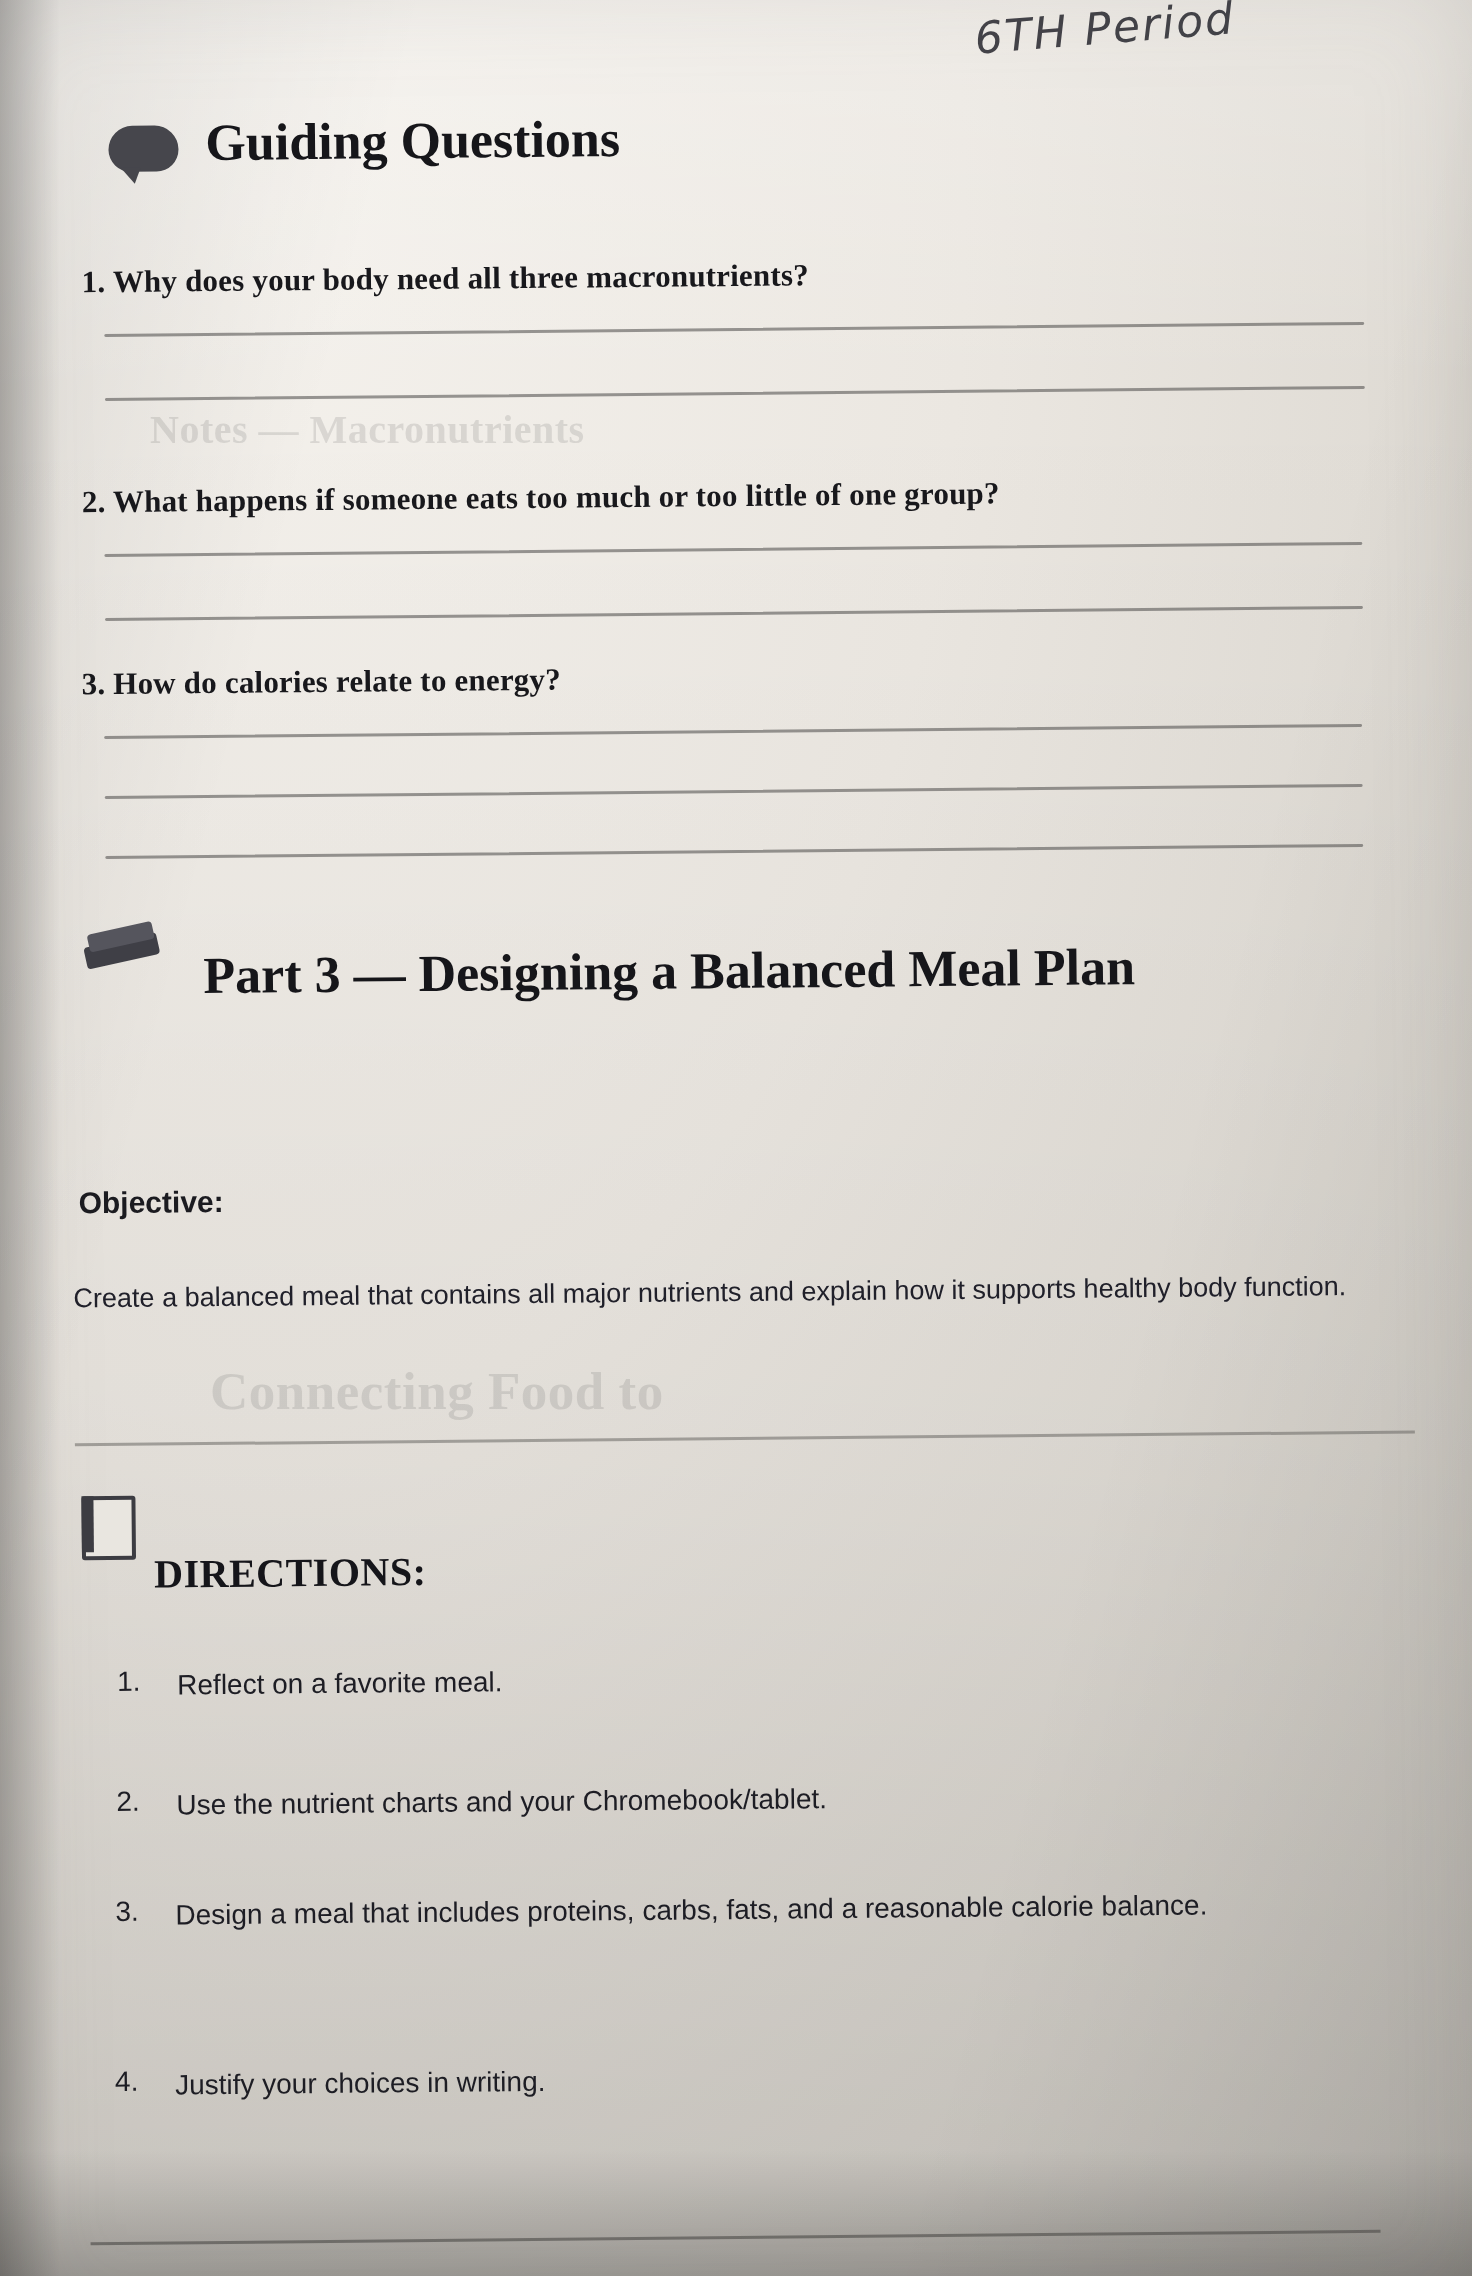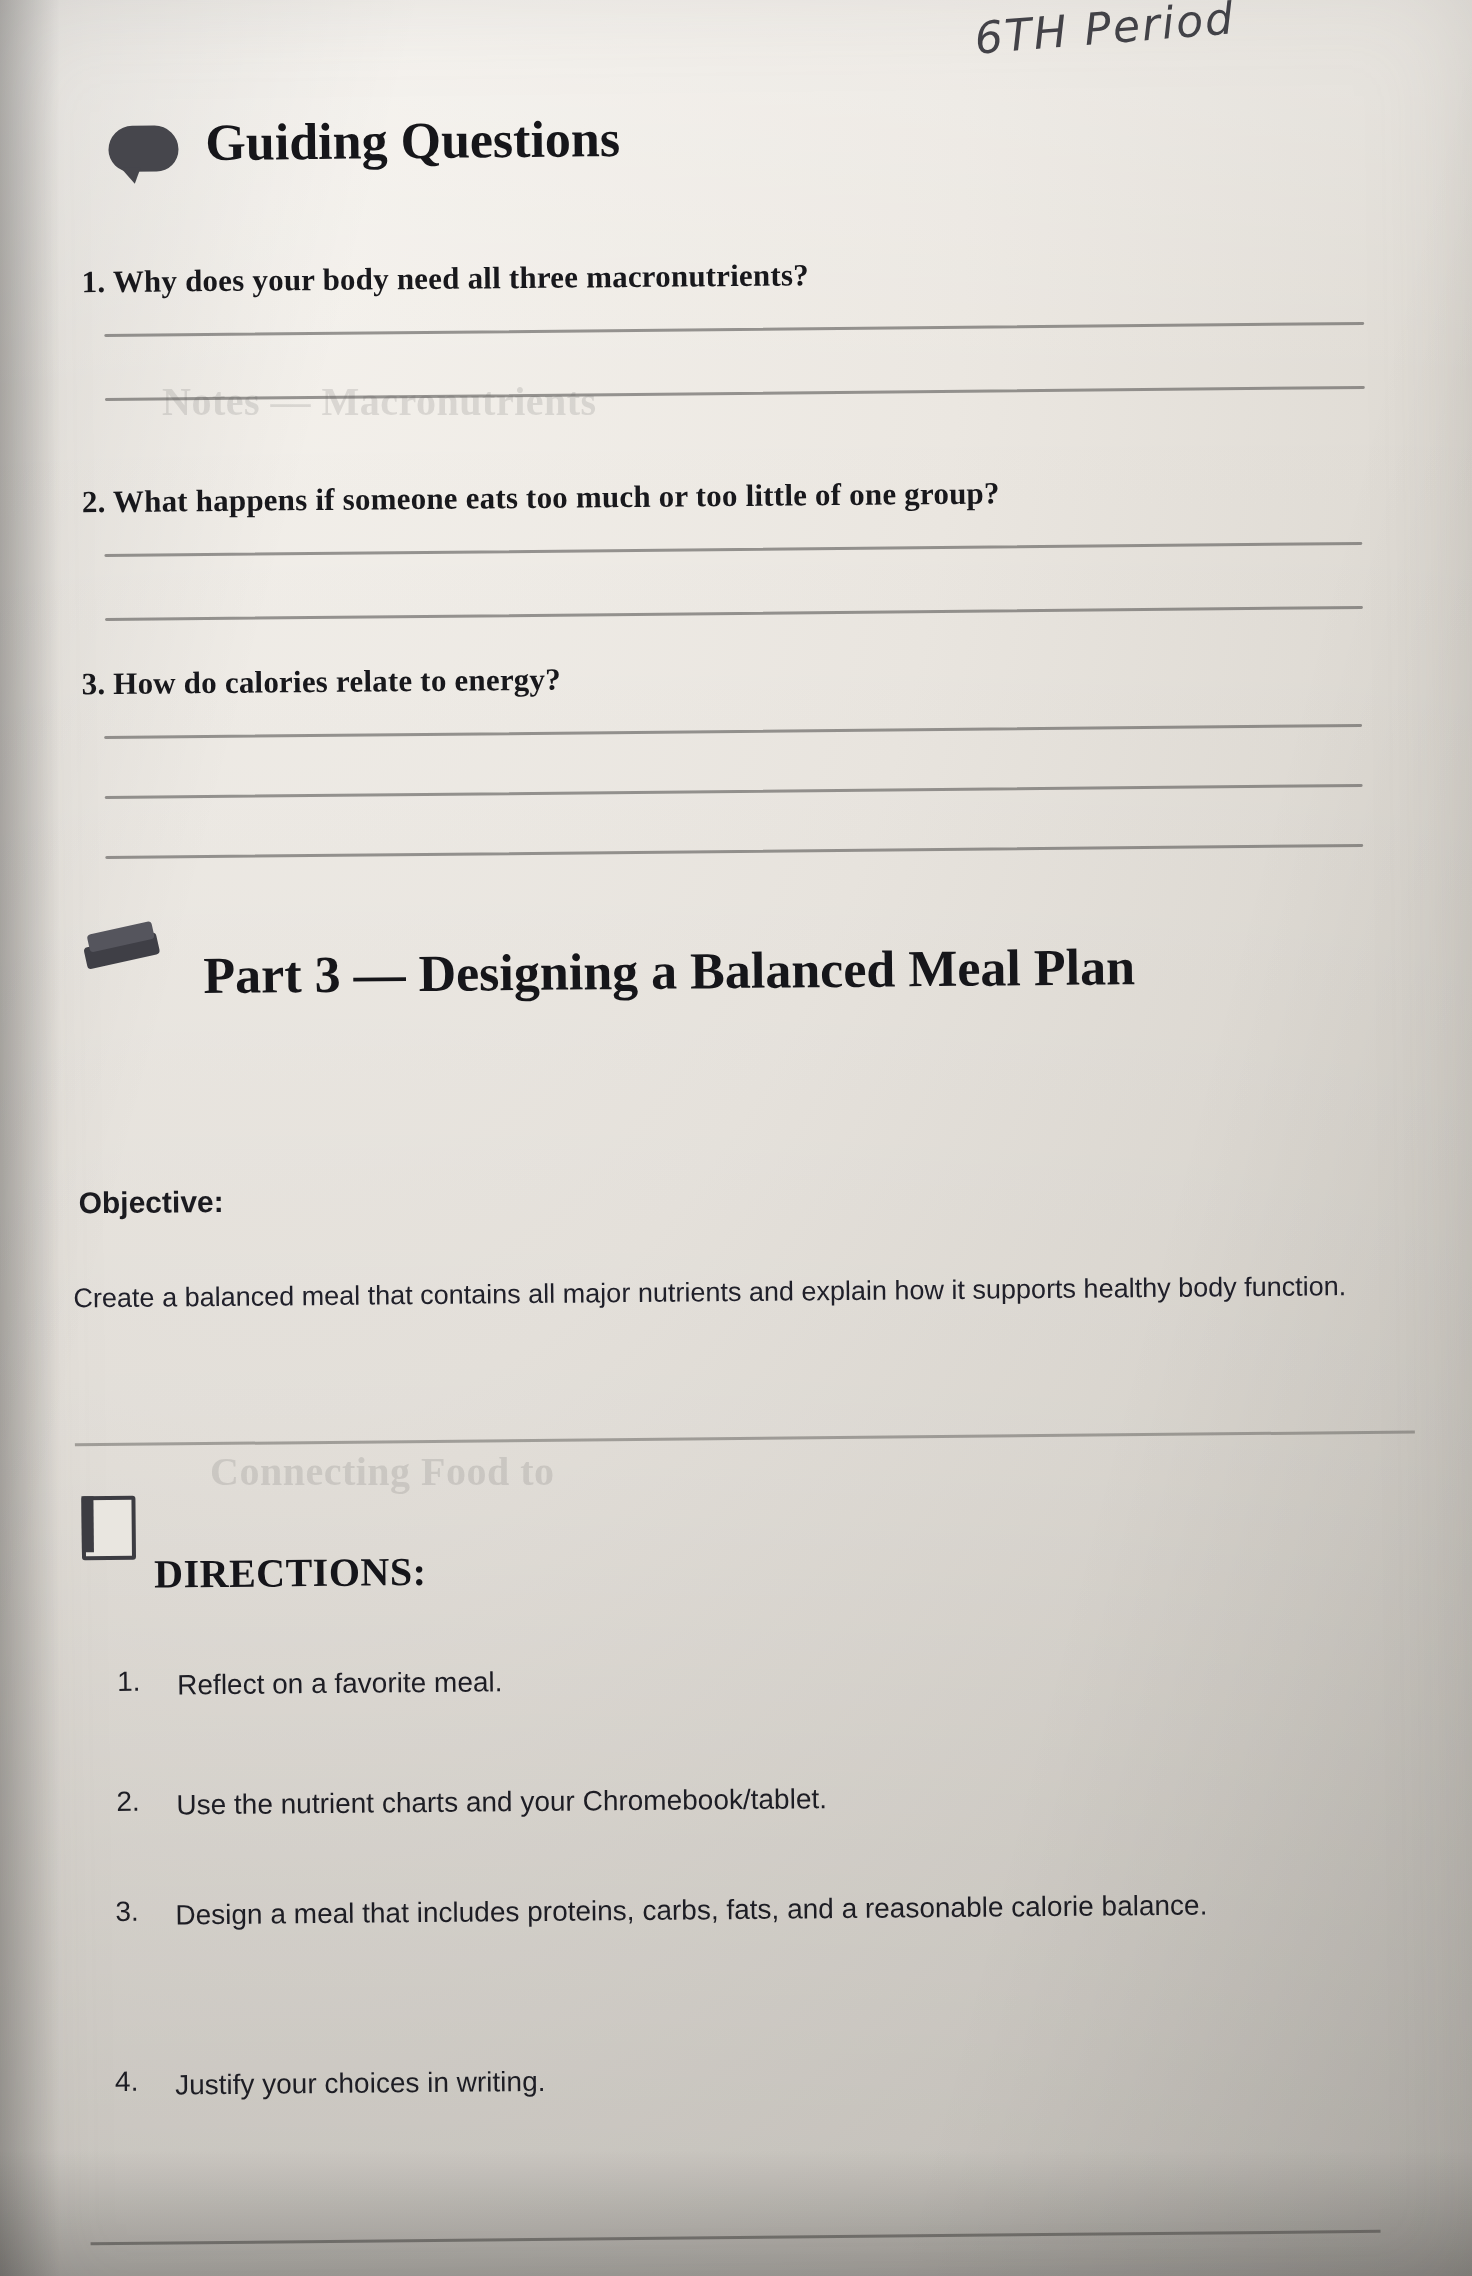--- a/index.html
+++ b/index.html
@@ -226,22 +226,22 @@
 </style>
 </head>
 <body>
 
 <div class="page">
   <div class="sheet">
     <div class="shade-a"></div>
     <div class="shade-b"></div>
   </div>
 
-  <div class="ghost" style="left:150px; top:378px; font-size:40px;margin-left:12px;">Notes — Macronutrients</div>
-  <div class="ghost" style="left:210px; top:1448px; font-size:40px;">Connecting Food to</div>
+  <div class="ghost" style="left:150px; top:406px; font-size:40px;">Notes — Macronutrients</div>
+  <div class="ghost" style="left:210px; top:1361px; font-size:53px;">Connecting Food to</div>
   <div class="ghost" style="left:60px; top:840px; font-size:34px;">&nbsp;</div>
 
   <div class="content">
 
     <div class="handwriting">6TH Period</div>
 
     <div class="icon-speech"></div>
     <h1 class="section-title" style="left:215px; top:108px;">Guiding Questions</h1>
 
     <div class="q" style="left:90px; top:258px;">

